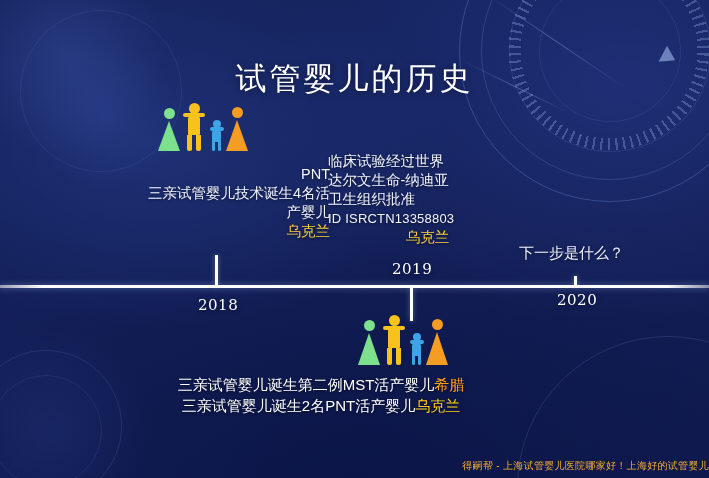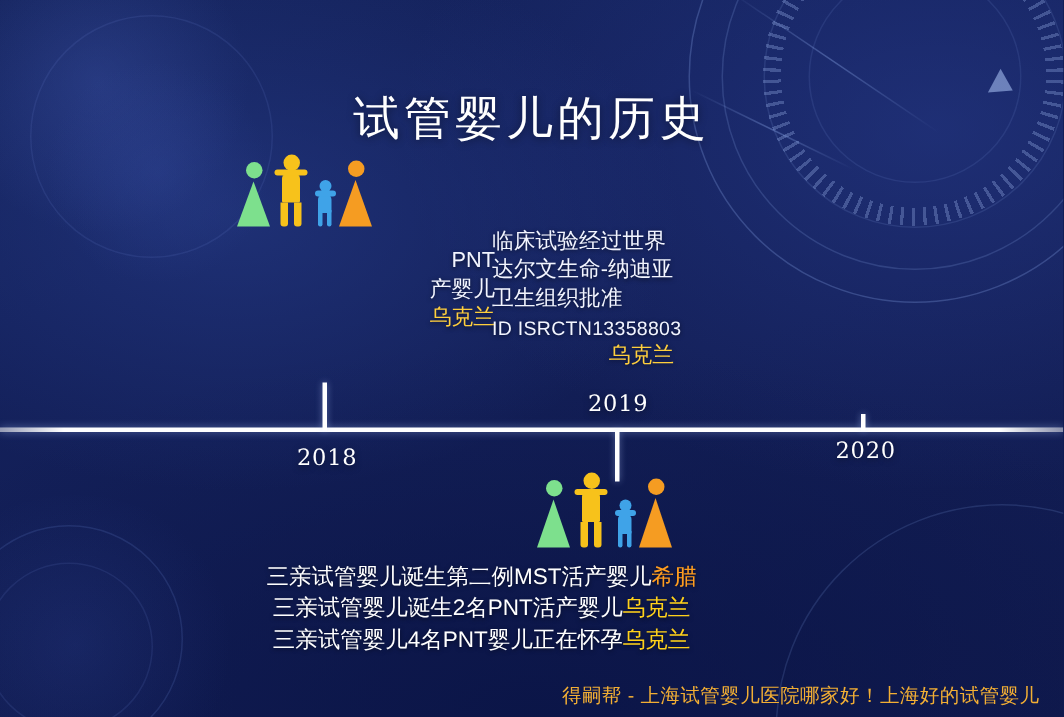--- a/index.html
+++ b/index.html
@@ -88,21 +88,21 @@
   .yr{position:absolute;color:#ffffff;font-size:15px;letter-spacing:.5px;
       font-family:"DejaVu Serif","Liberation Serif",serif;text-shadow:0 1px 4px rgba(0,0,0,.5);}
 
   .next-q{position:absolute;color:#eef2ff;font-size:15px;text-shadow:0 1px 3px rgba(0,0,0,.5);}
 
   .bottom-lines{position:absolute;left:0;top:374px;width:642px;text-align:center;
     color:#ffffff;font-size:15px;line-height:21px;text-shadow:0 1px 3px rgba(0,0,0,.55);}
   .bottom-lines .gold{color:#ffd11a;}
   .bottom-lines .orange{color:#ff9d1f;}
 
-  .watermark{position:absolute;right:16px;bottom:5px;color:#ffb733;font-size:13px;
+  .watermark{position:absolute;right:0;bottom:5px;color:#ffb733;font-size:10px;
     letter-spacing:.3px;opacity:.95;white-space:nowrap;margin-top:32px;}
 </style>
 </head>
 <body>
 
 <div id="slide">
 
   <div class="blob b1"></div>
   <div class="blob b2"></div>
   <div class="blob b3"></div>
@@ -144,32 +144,34 @@
       <div class="lg r"></div>
     </div>
     <div class="fig fem" style="--w:11px;--h:31px;--c:#f59c22;">
       <div class="head" style="width:11px;height:11px;background:#f59c22;"></div>
       <div class="body"></div>
     </div>
   </div>
 
   <div class="tb" style="left:90px;top:165px;width:240px;">
     <div>PNT</div>
+    <div>三亲试管婴儿技术诞生4名活</div>
     <div>产婴儿</div>
     <div class="gold">乌克兰</div>
   </div>
 
   <div class="tb" style="left:328px;top:152px;width:185px;text-align:left;">
     <div>临床试验经过世界</div>
     <div>达尔文生命-纳迪亚</div>
     <div>卫生组织批准</div>
     <div class="mono-id">ID ISRCTN13358803</div>
     <div class="gold" style="text-align:center;padding-left:14px;">乌克兰</div>
   </div>
 
+  <div class="next-q" style="left:519px;top:244px;">下一步是什么？</div>
 
   <div class="axis"></div>
 
   <div class="tick" style="left:215px;top:255px;height:32px;"></div>
   <div class="yr" style="left:198px;top:296px;">2018</div>
 
   <div class="tick" style="left:410px;top:287px;height:34px;"></div>
   <div class="yr" style="left:392px;top:260px;">2019</div>
 
   <div class="tick" style="left:574px;top:276px;height:11px;"></div>
@@ -200,20 +202,17 @@
     </div>
   </div>
 
   <div class="bottom-lines">
     <div>
       <span>三亲试管婴儿诞生第二例MST活产婴儿</span><span class="orange">希腊</span>
     </div>
     <div>
       <span>三亲试管婴儿诞生2名PNT活产婴儿</span><span class="gold">乌克兰</span>
     </div>
-    <div>
-      <span>三亲试管婴儿4名PNT婴儿正在怀孕</span><span class="gold">乌克兰</span>
-    </div>
   </div>
 
   <div class="watermark">得嗣帮 -  上海试管婴儿医院哪家好！上海好的试管婴儿</div>
 
 </div>
 
 </body></html>

